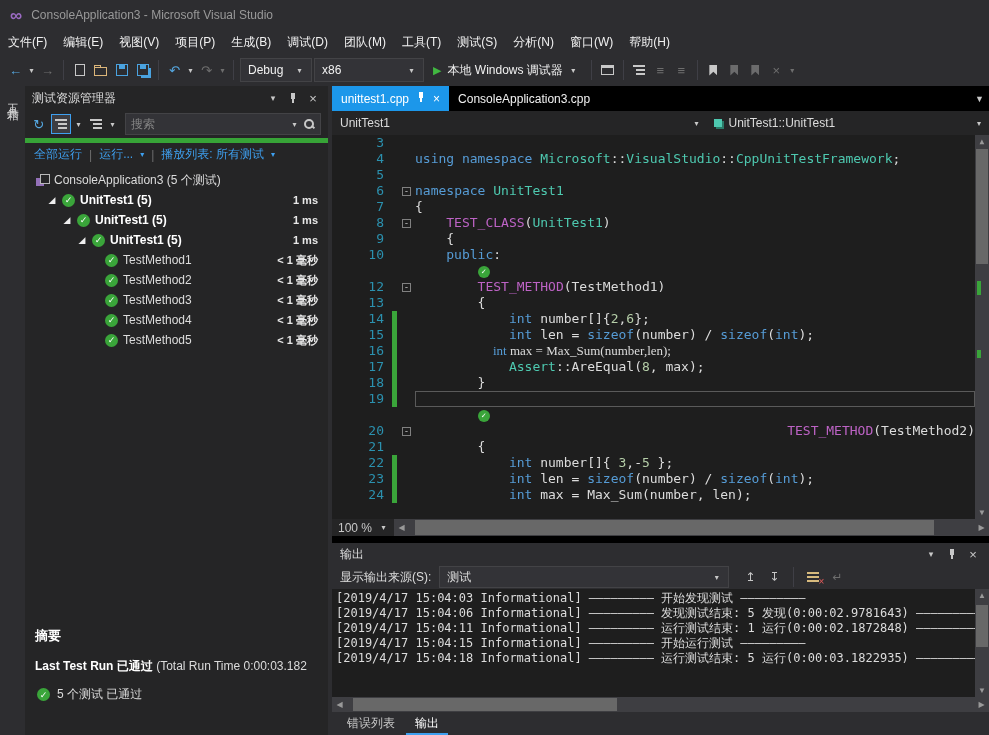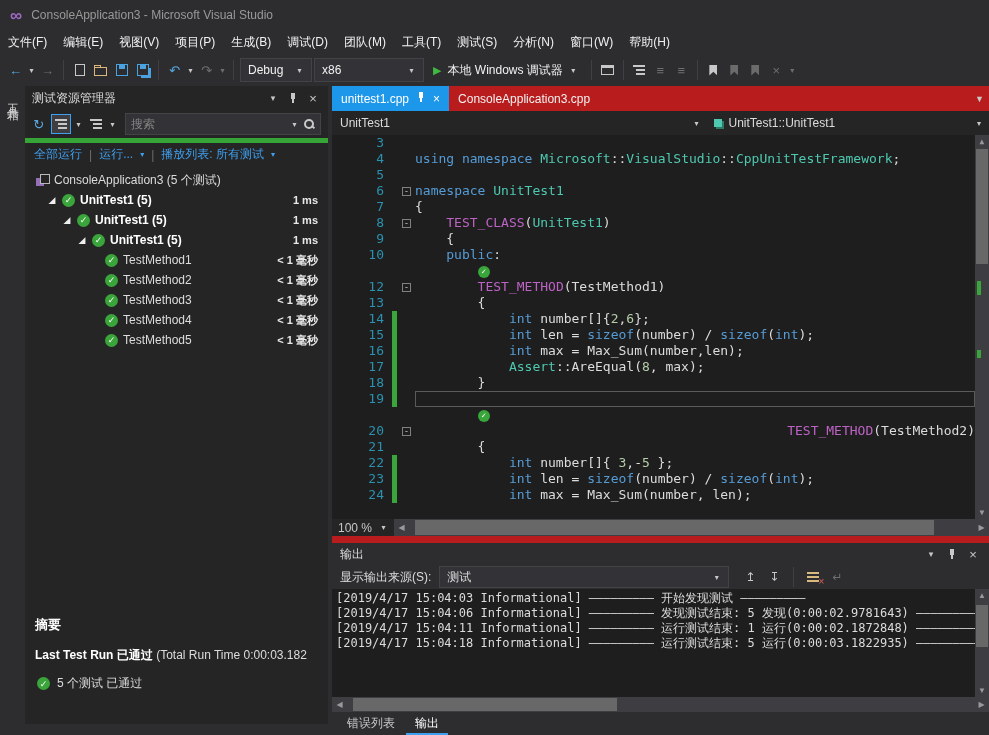--- a/index.html
+++ b/index.html
@@ -43,21 +43,21 @@
   .mag{position:relative;width:12px;height:12px;display:inline-block;color:#c8c8c8}
   .mag::before{content:"";position:absolute;left:1px;top:1px;width:6px;height:6px;border:2px solid currentColor;border-radius:50%}
   .mag::after{content:"";position:absolute;left:8px;top:8px;width:4px;height:2px;background:currentColor;transform:rotate(45deg)}
 
   
   .main{position:absolute;top:86px;left:0;right:0;bottom:0;background:#2d2d30}
   .leftstrip{position:absolute;left:0;top:0;width:25px;bottom:0;display:flex;justify-content:center}
   .vtext{writing-mode:vertical-rl;text-orientation:upright;color:#d0d0d0;margin-top:8px;letter-spacing:3px}
 
   
-  .sidebar{position:absolute;left:25px;top:0;width:303px;bottom:11px;background:#252526}
+  .sidebar{position:absolute;left:25px;top:0;width:303px;bottom:0;background:#252526}
   .te-header{height:24px;display:flex;align-items:center;padding:0 7px;color:#dcdcdc;gap:4px}
   .te-header .ttl{flex:1}
   .hicon{width:16px;height:16px;display:flex;align-items:center;justify-content:center;color:#c8c8c8;font-size:9px}
   .hicon.x{font-size:13px}
   .te-toolbar{height:28px;display:flex;align-items:center;padding:0 4px;gap:3px}
   .te-icon{width:20px;height:20px;display:flex;align-items:center;justify-content:center;color:#c8c8c8}
   .te-on{background:#3d3d42;border:1px solid #3ea0f0}
   .refresh{color:#55a7e0;font-size:13px}
   .te-search{flex:1;height:22px;margin-left:5px;margin-right:3px;background:#333337;border:1px solid #434346;
     display:flex;align-items:center;gap:4px;padding:0 5px}
@@ -80,21 +80,21 @@
   .suite{position:relative;width:14px;height:13px;flex:none}
   .suite::after{content:"";position:absolute;left:5px;top:0;width:8px;height:8px;border:1px solid #b9b9b9;background:#252526}
   .suite::before{content:"";position:absolute;left:1px;top:4px;width:8px;height:8px;background:#9370b8}
   .summary{position:absolute;left:10px;right:6px;bottom:32px;color:#dcdcdc}
   .sum-head{font-weight:bold;font-size:13px;color:#fff;margin-bottom:13px}
   .sum-line{white-space:nowrap;overflow:hidden;margin-bottom:11px}
   .sum-line b{color:#fff}
   .sum-pass{display:flex;align-items:center;gap:7px;padding-left:2px}
 
   
-  .editorcol{position:absolute;left:332px;top:0;right:0;bottom:0;background:#b91c1c}
+  .editorcol{position:absolute;left:332px;top:0;right:0;bottom:0;background:#000000}
   .tabbar{height:25px;display:flex;align-items:stretch;position:relative}
   .tabs{display:flex}
   .tab{display:flex;align-items:center;gap:7px;padding:0 9px;color:#f1f1f1}
   .tab.active{background:#1c97ea;color:#fff}
   .tab .tclose{font-size:12px;line-height:1}
   .doclist{position:absolute;right:5px;top:0;bottom:0;display:flex;align-items:center;color:#c8c8c8;font-size:9px}
   .navbar{height:24px;display:flex;background:#252526}
   .combo{display:flex;align-items:center;padding:0 8px;color:#dcdcdc;gap:6px}
   .combo .ccaret{margin-left:auto;font-size:8px;color:#c8c8c8}
   .combo.scope{flex:0 0 57%}
@@ -476,21 +476,21 @@
               <span class="lnum">15</span>
               <span class="chg on"></span>
               <span class="fold"></span>
               <span class="ctext" style="padding-left: 12ch;"><span class="tk-kw">int</span><span class="tk-pl"> len = </span><span class="tk-kw">sizeof</span><span class="tk-pl">(number) / </span><span class="tk-kw">sizeof</span><span class="tk-pl">(</span><span class="tk-kw">int</span><span class="tk-pl">);</span></span>
             </div>
             <div class="crow">
               <span class="glyph"></span>
               <span class="lnum">16</span>
               <span class="chg on"></span>
               <span class="fold"></span>
-              <span class="ctext" style="padding-left: 12ch;"><span class="tk-kw">int</span><span class="tk-pl"> max = Max_Sum(number,len);</span></span>
+              <span class="ctext" style="padding-left: 12ch; font-family: Liberation Serif, serif;"><span class="tk-kw">int</span><span class="tk-pl"> max = Max_Sum(number,len);</span></span>
             </div>
             <div class="crow">
               <span class="glyph"></span>
               <span class="lnum">17</span>
               <span class="chg on"></span>
               <span class="fold"></span>
               <span class="ctext" style="padding-left: 12ch;"><span class="tk-ty">Assert</span><span class="tk-pl">::AreEqual(</span><span class="tk-nu">8</span><span class="tk-pl">, max);</span></span>
             </div>
             <div class="crow">
               <span class="glyph"></span>
@@ -598,20 +598,21 @@
                   <i></i>
                 </span>
               </span>
             <span class="oicon dim">↵</span>
           </div>
         </div>
         <div class="out-log" id="outlog">
             <div class="oline">[2019/4/17 15:04:03 Informational] ————————— 开始发现测试 —————————</div>
             <div class="oline">[2019/4/17 15:04:06 Informational] ————————— 发现测试结束: 5 发现(0:00:02.9781643) —————————</div>
             <div class="oline">[2019/4/17 15:04:11 Informational] ————————— 运行测试结束: 1 运行(0:00:02.1872848) —————————</div>
+            <div class="oline">[2019/4/17 15:04:15 Informational] ————————— 开始运行测试 —————————</div>
             <div class="oline">[2019/4/17 15:04:18 Informational] ————————— 运行测试结束: 5 运行(0:00:03.1822935) —————————</div>
           </div>
         <div class="vscroll" style="top:46px;bottom:38px">
           <span class="varrow" style="top:0">▲</span>
           <span class="varrow dn">▼</span>
           <div class="vthumb" style="top:16px;height:42px"></div>
         </div>
         <div class="out-hbar">
           <span class="harrow">◀</span>
           <div class="htrack">

